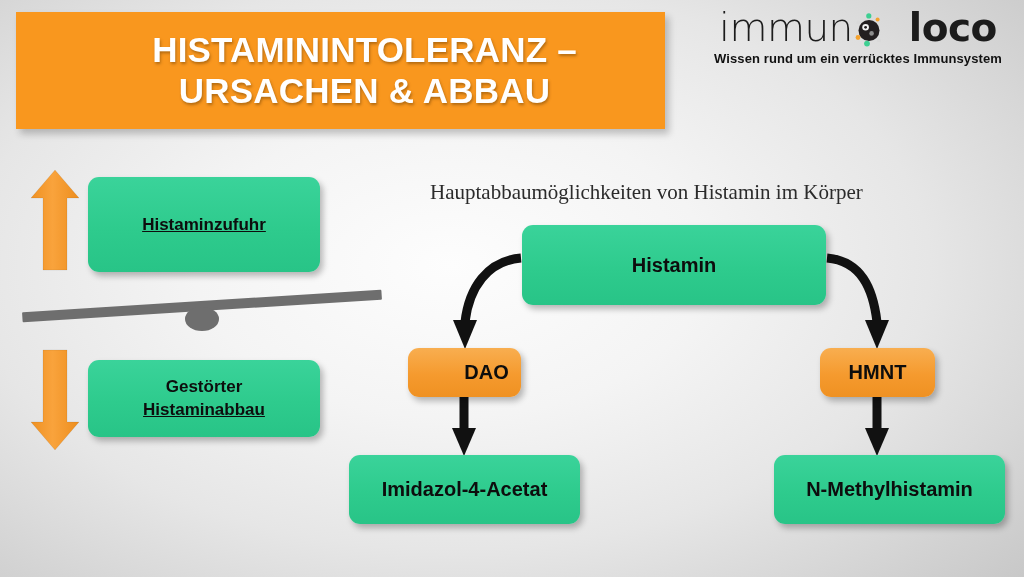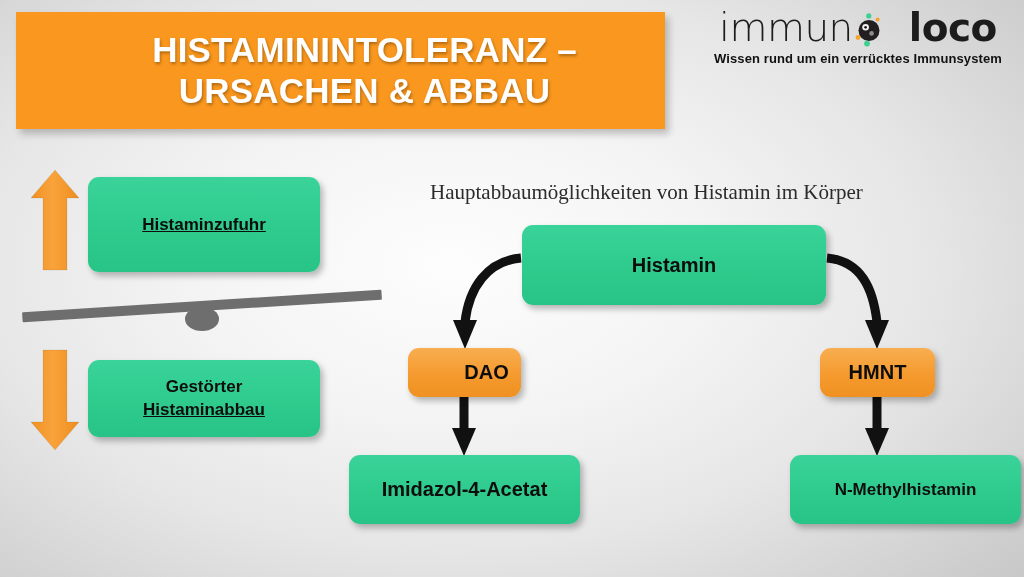--- a/index.html
+++ b/index.html
@@ -157,22 +157,22 @@
   }
   #box-hmnt {
     left: 820px; top: 348px; width: 115px; height: 49px;
     font-size: 20px;
   }
   #box-imidazol {
     left: 349px; top: 455px; width: 231px; height: 69px;
     font-size: 20px;
   }
   #box-nmethyl {
-    left: 790px; top: 455px; width: 231px; height: 69px;
-    font-size: 17px;
+    left: 774px; top: 455px; width: 231px; height: 69px;
+    font-size: 20px;
   }
   #flow-arrows {
     position: absolute;
     left: 0; top: 0; width: 1024px; height: 577px;
     pointer-events: none;
   }
 </style>
 </head>
 <body>
 

